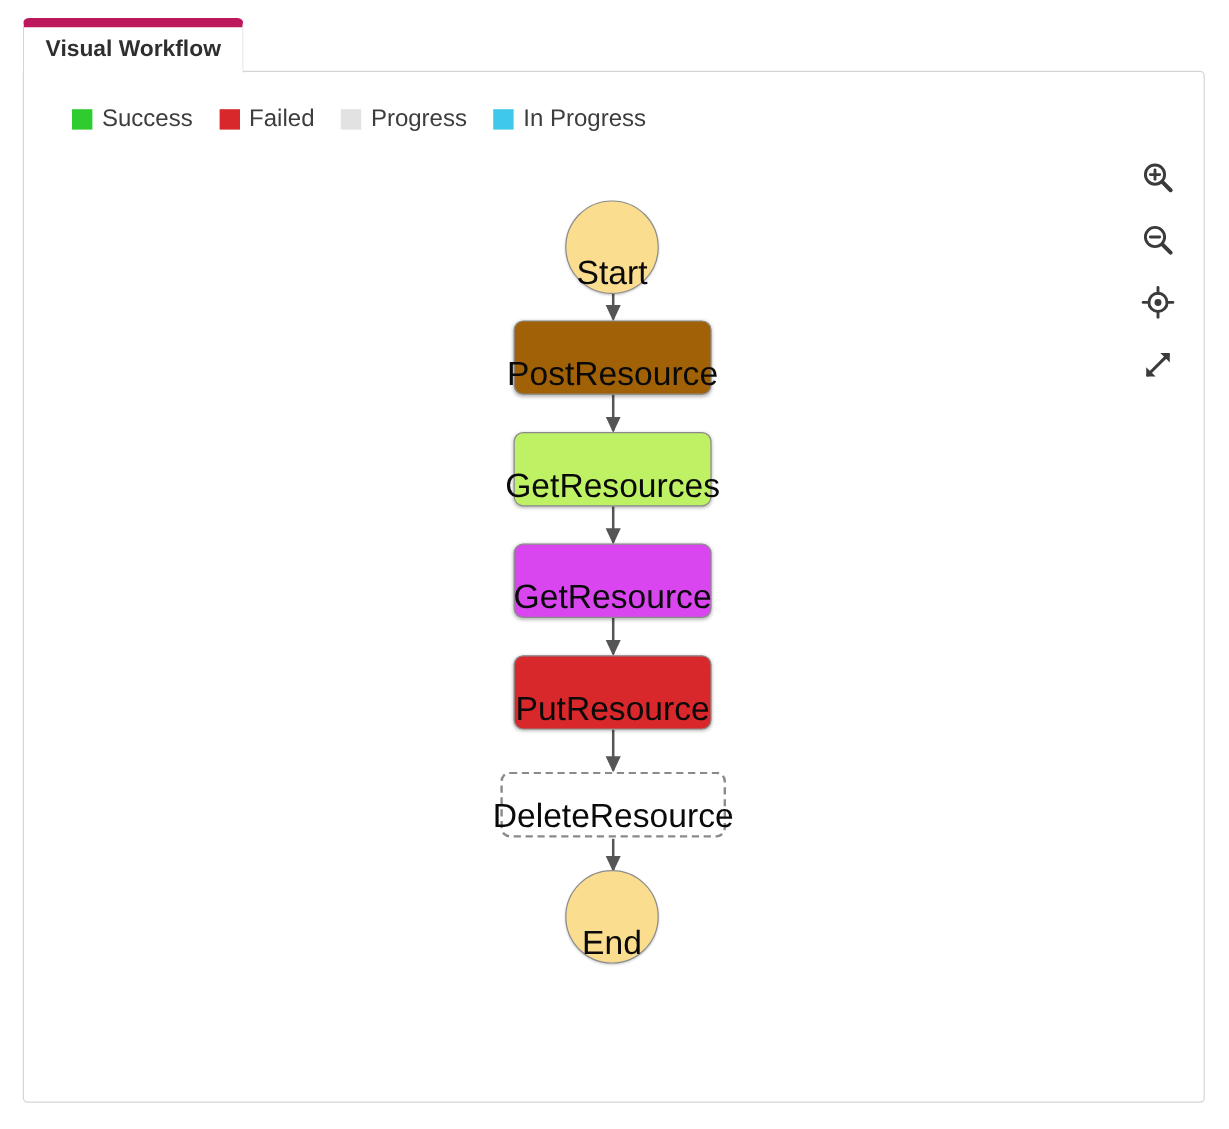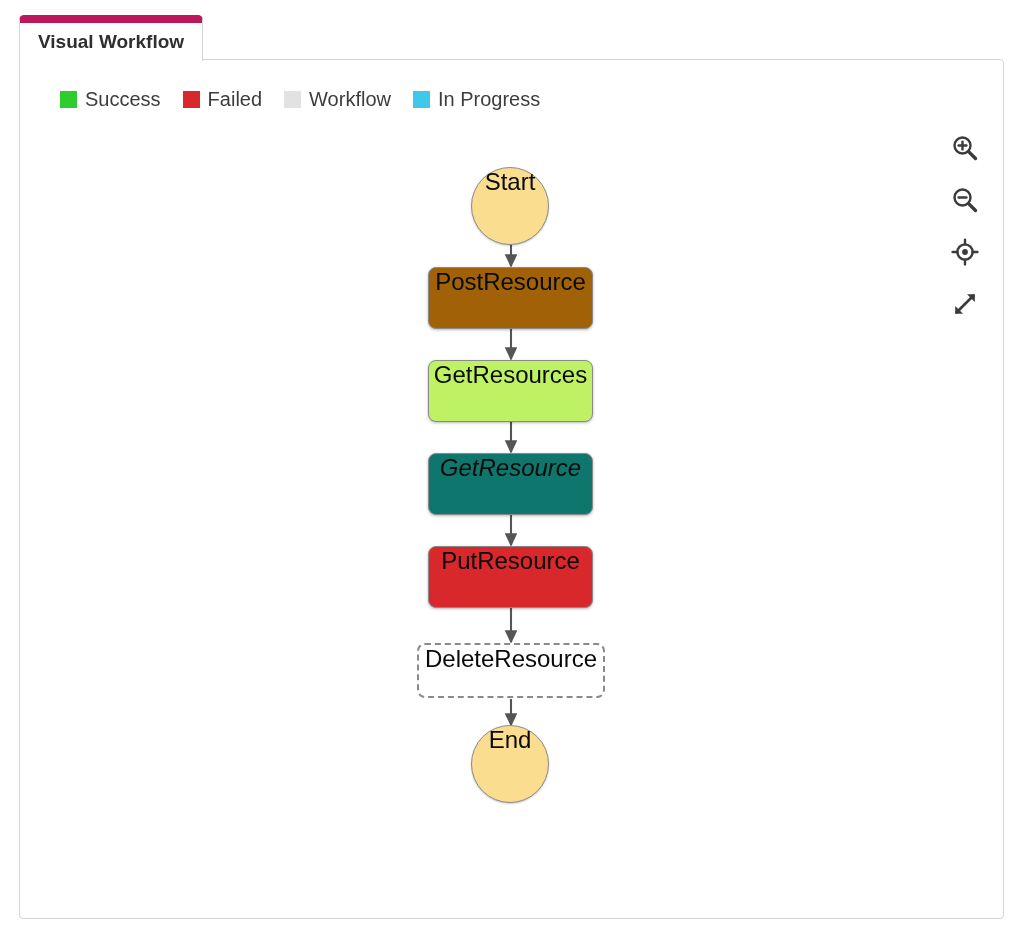--- a/index.html
+++ b/index.html
@@ -114,23 +114,23 @@
     top: 0;
     width: 100%;
     height: 100%;
     pointer-events: none;
   }
 
   .node {
     position: absolute;
     box-sizing: border-box;
     display: flex;
-    align-items: flex-start;
+    align-items: flex-end;
     justify-content: center;
-    font-size: 24px;
+    font-size: 28px;
     color: #0a0a0a;
     cursor: pointer;
     user-select: none;
   }
   .node-terminal {
     width: 78px;
     height: 78px;
     border-radius: 50%;
     background: #fadd8e;
     border: 1px solid #8c8c8c;
@@ -192,21 +192,21 @@
       <div class="legend-item">
         <span class="legend-swatch" style="background:#2ecc2e"></span>
         <span class="legend-label">Success</span>
       </div>
       <div class="legend-item">
         <span class="legend-swatch" style="background:#d8282c"></span>
         <span class="legend-label">Failed</span>
       </div>
       <div class="legend-item">
         <span class="legend-swatch" style="background:#e2e2e2"></span>
-        <span class="legend-label">Workflow</span>
+        <span class="legend-label">Progress</span>
       </div>
       <div class="legend-item">
         <span class="legend-swatch" style="background:#40c8ea"></span>
         <span class="legend-label">In Progress</span>
       </div>
     </div>
 
     <div class="canvas">
 
       <svg class="edges" viewBox="0 0 983 858" preserveAspectRatio="none">
@@ -230,21 +230,21 @@
       </div>
 
       <div class="node node-task" style="left:408px; top:207px; background:#a16207;">
         <span>PostResource</span>
       </div>
 
       <div class="node node-task" style="left:408px; top:300px; background:#bef264;">
         <span>GetResources</span>
       </div>
 
-      <div class="node node-task" style="left:408px; top:393px; background:#0f766e;font-style:italic;">
+      <div class="node node-task" style="left:408px; top:393px; background:#d946ef;">
         <span>GetResource</span>
       </div>
 
       <div class="node node-task" style="left:408px; top:486px; background:#d8282c;">
         <span>PutResource</span>
       </div>
 
       <div class="node node-notrun" style="left:397px; top:583px;">
         <span>DeleteResource</span>
       </div>

